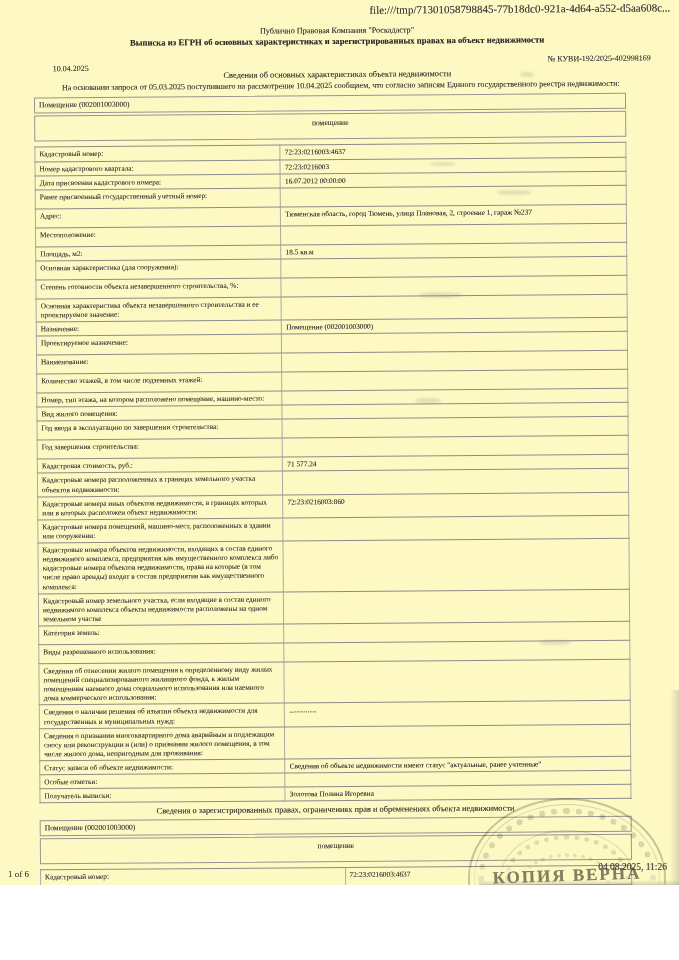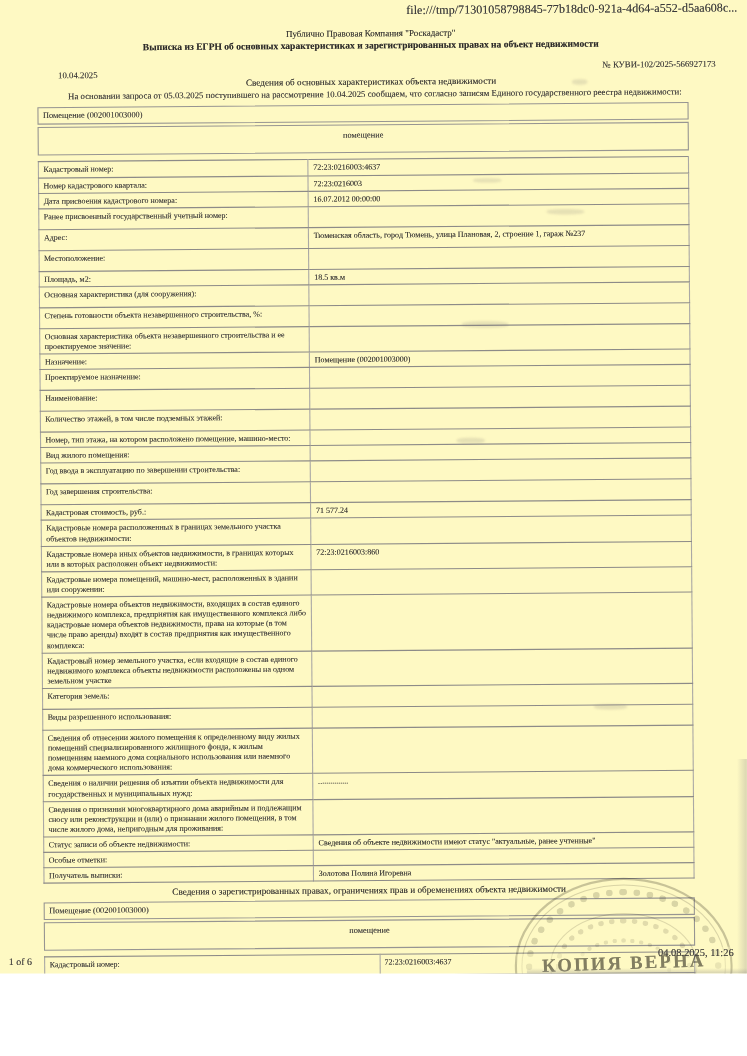--- a/index.html
+++ b/index.html
@@ -66,21 +66,21 @@
 </head>
 <body>
 
 <div class="page">
   <div class="doc">
     <div class="url-line txt">file:///tmp/71301058798845-77b18dc0-921a-4d64-a552-d5aa608c...</div>
     <div class="company txt">Публично Правовая Компания "Роскадастр"</div>
     <div class="doc-title txt">Выписка из ЕГРН об основных характеристиках и зарегистрированных правах на объект недвижимости</div>
     <div class="meta">
       <span class="date txt">10.04.2025</span>
-      <span class="num txt">№ КУВИ-102/2025-566927173</span>
+      <span class="num txt">№ КУВИ-192/2025-402998169</span>
     </div>
     <div class="sec-title txt">Сведения об основных характеристиках объекта недвижимости</div>
     <div class="intro txt">На основании запроса от 05.03.2025 поступившего на рассмотрение 10.04.2025 сообщаем, что согласно записям Единого государственного реестра недвижимости:</div>
 
     <div class="content">
       <div class="box row-box txt">Помещение (002001003000)</div>
       <div class="box center-box txt">помещение</div>
 
       <table class="chars txt">
         <tbody>

